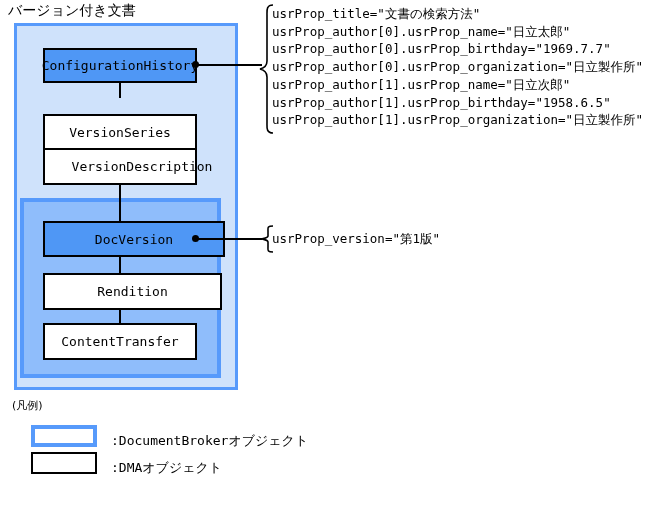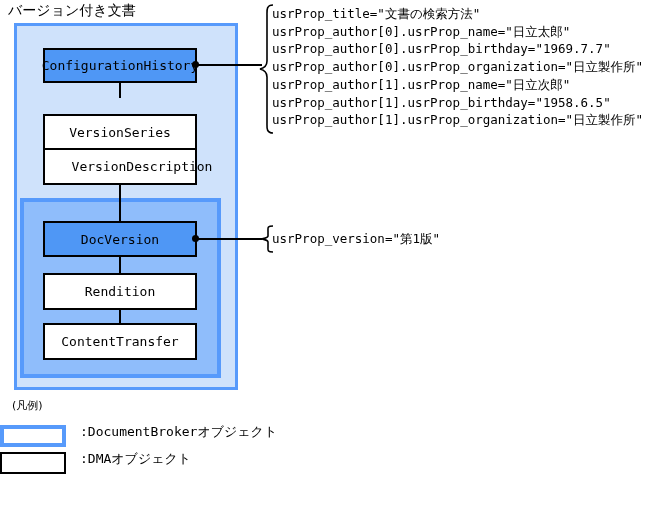--- a/index.html
+++ b/index.html
@@ -69,22 +69,22 @@
     white-space: nowrap;
     letter-spacing: 0px;
   }
   .node.top-object {
     background: #4f97f5;
   }
 
   #node-configurationhistory { left: 43px; top: 48px;  width: 154px; height: 35px; }
   #node-versionseries        { left: 43px; top: 98px;  width: 154px; height: 37px; margin-top: 16px; }
   #node-versiondescription   { left: 43px; top: 148px; width: 154px; height: 37px; padding-left: 44px; }
-  #node-docversion           { left: 43px; top: 221px; width: 154px; height: 36px; }
-  #node-rendition            { left: 43px; top: 273px; width: 154px; height: 37px; }
+  #node-docversion           { left: 43px; top: 221px; width: 182px; height: 36px; }
+  #node-rendition            { left: 43px; top: 273px; width: 179px; height: 37px; }
   #node-contenttransfer      { left: 43px; top: 323px; width: 154px; height: 37px; }
 
   
   .vline {
     position: absolute;
     left: 119px;
     width: 2px;
     background: #000000;
   }
   #vline-ch-vs { top: 83px;  height: 15px; }
@@ -137,24 +137,24 @@
     position: absolute;
     left: 12px;
     top: 398px;
     font-family: "DejaVu Sans", "Liberation Sans", sans-serif;
     font-size: 11px;
     line-height: 16px;
     white-space: nowrap;
   }
   .legend-row {
     position: absolute;
-    left: 0;
+    left: 31px;
     height: 22px;
     display: flex;
-    align-items: flex-start;
+    align-items: flex-end;
   }
   #legend-row-0 { top: 425px; }
   #legend-row-1 { top: 452px; }
   #legend-row-2 { top: 479px; }
 
   .legend-swatch {
     box-sizing: border-box;
     width: 66px;
     height: 22px;
     flex: 0 0 auto;

